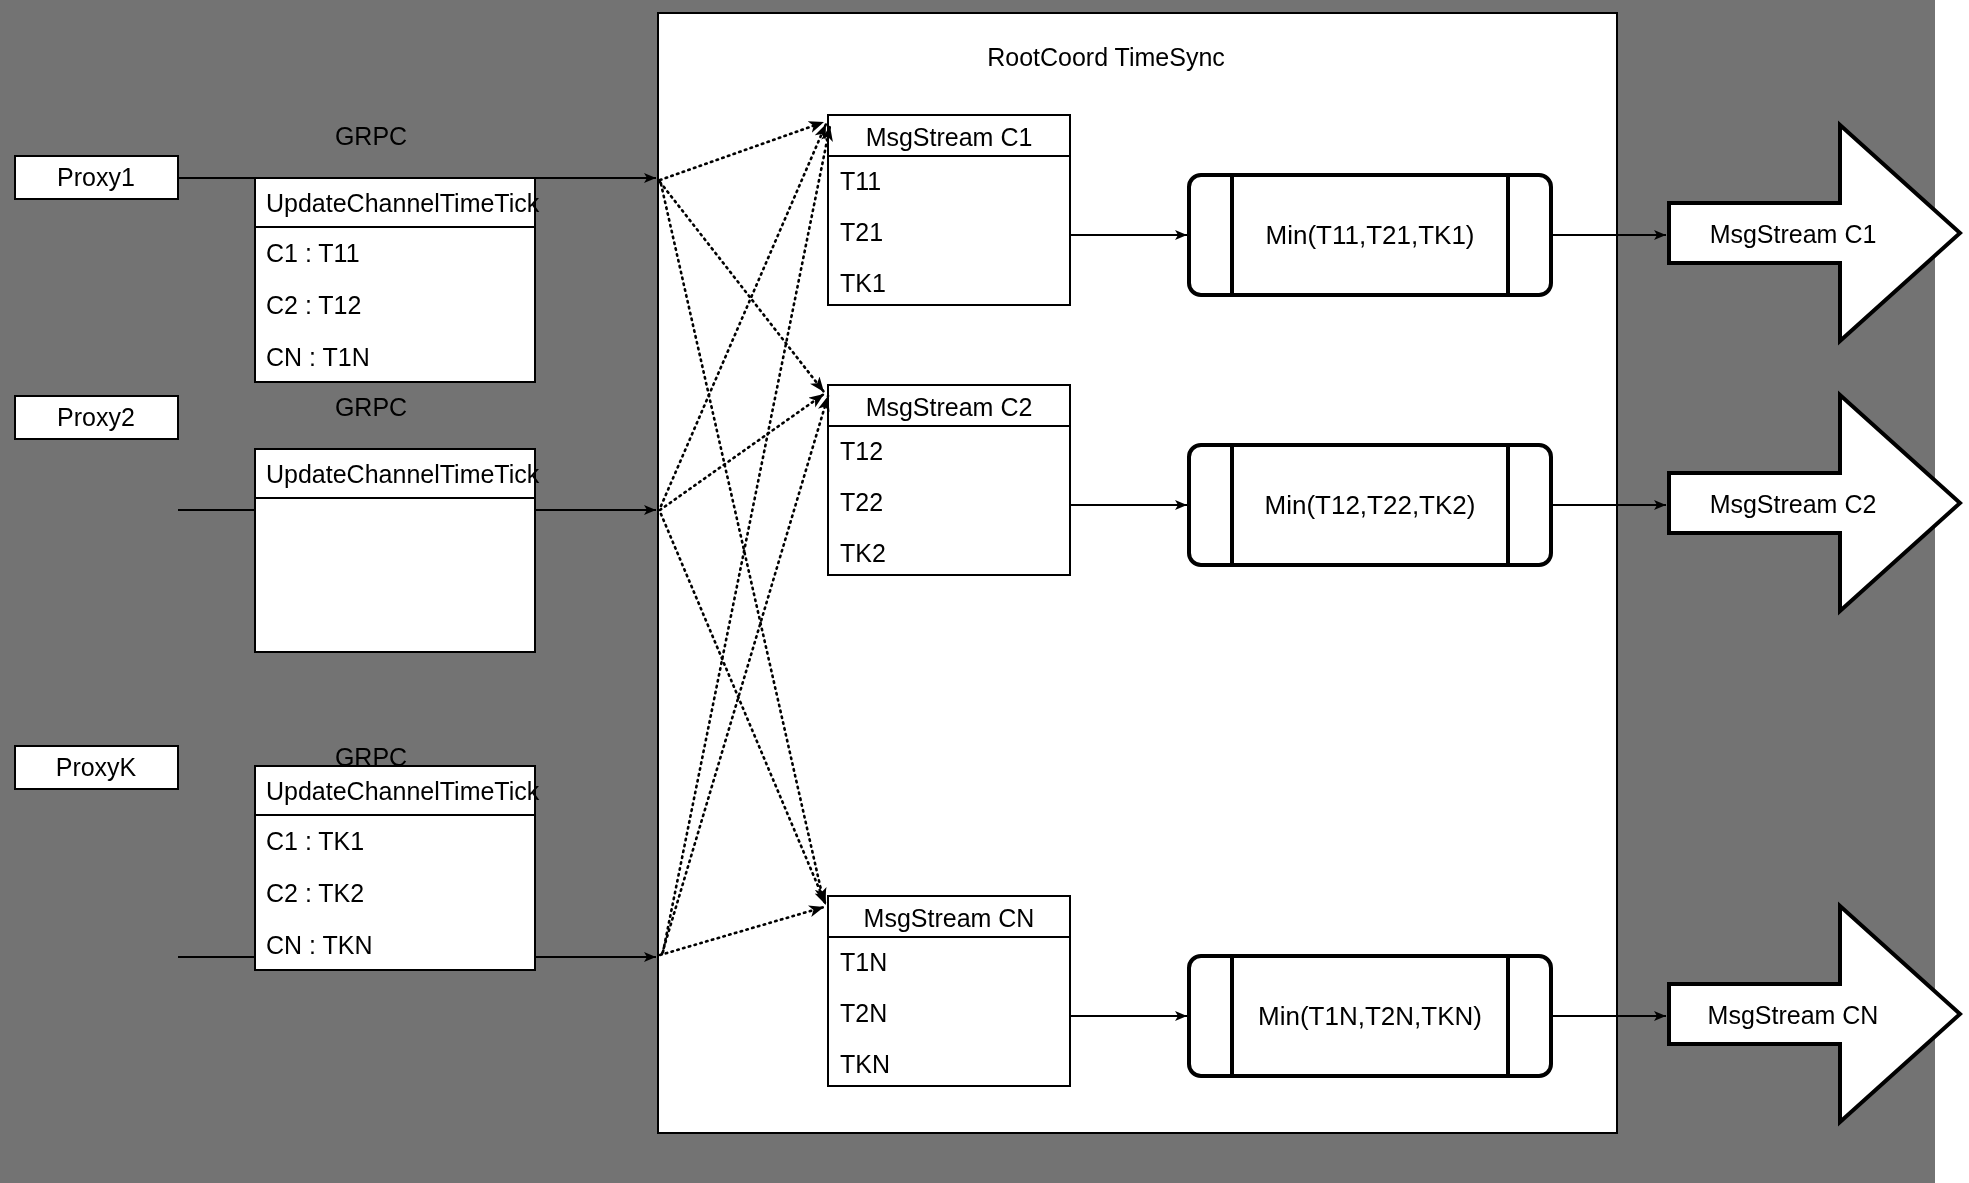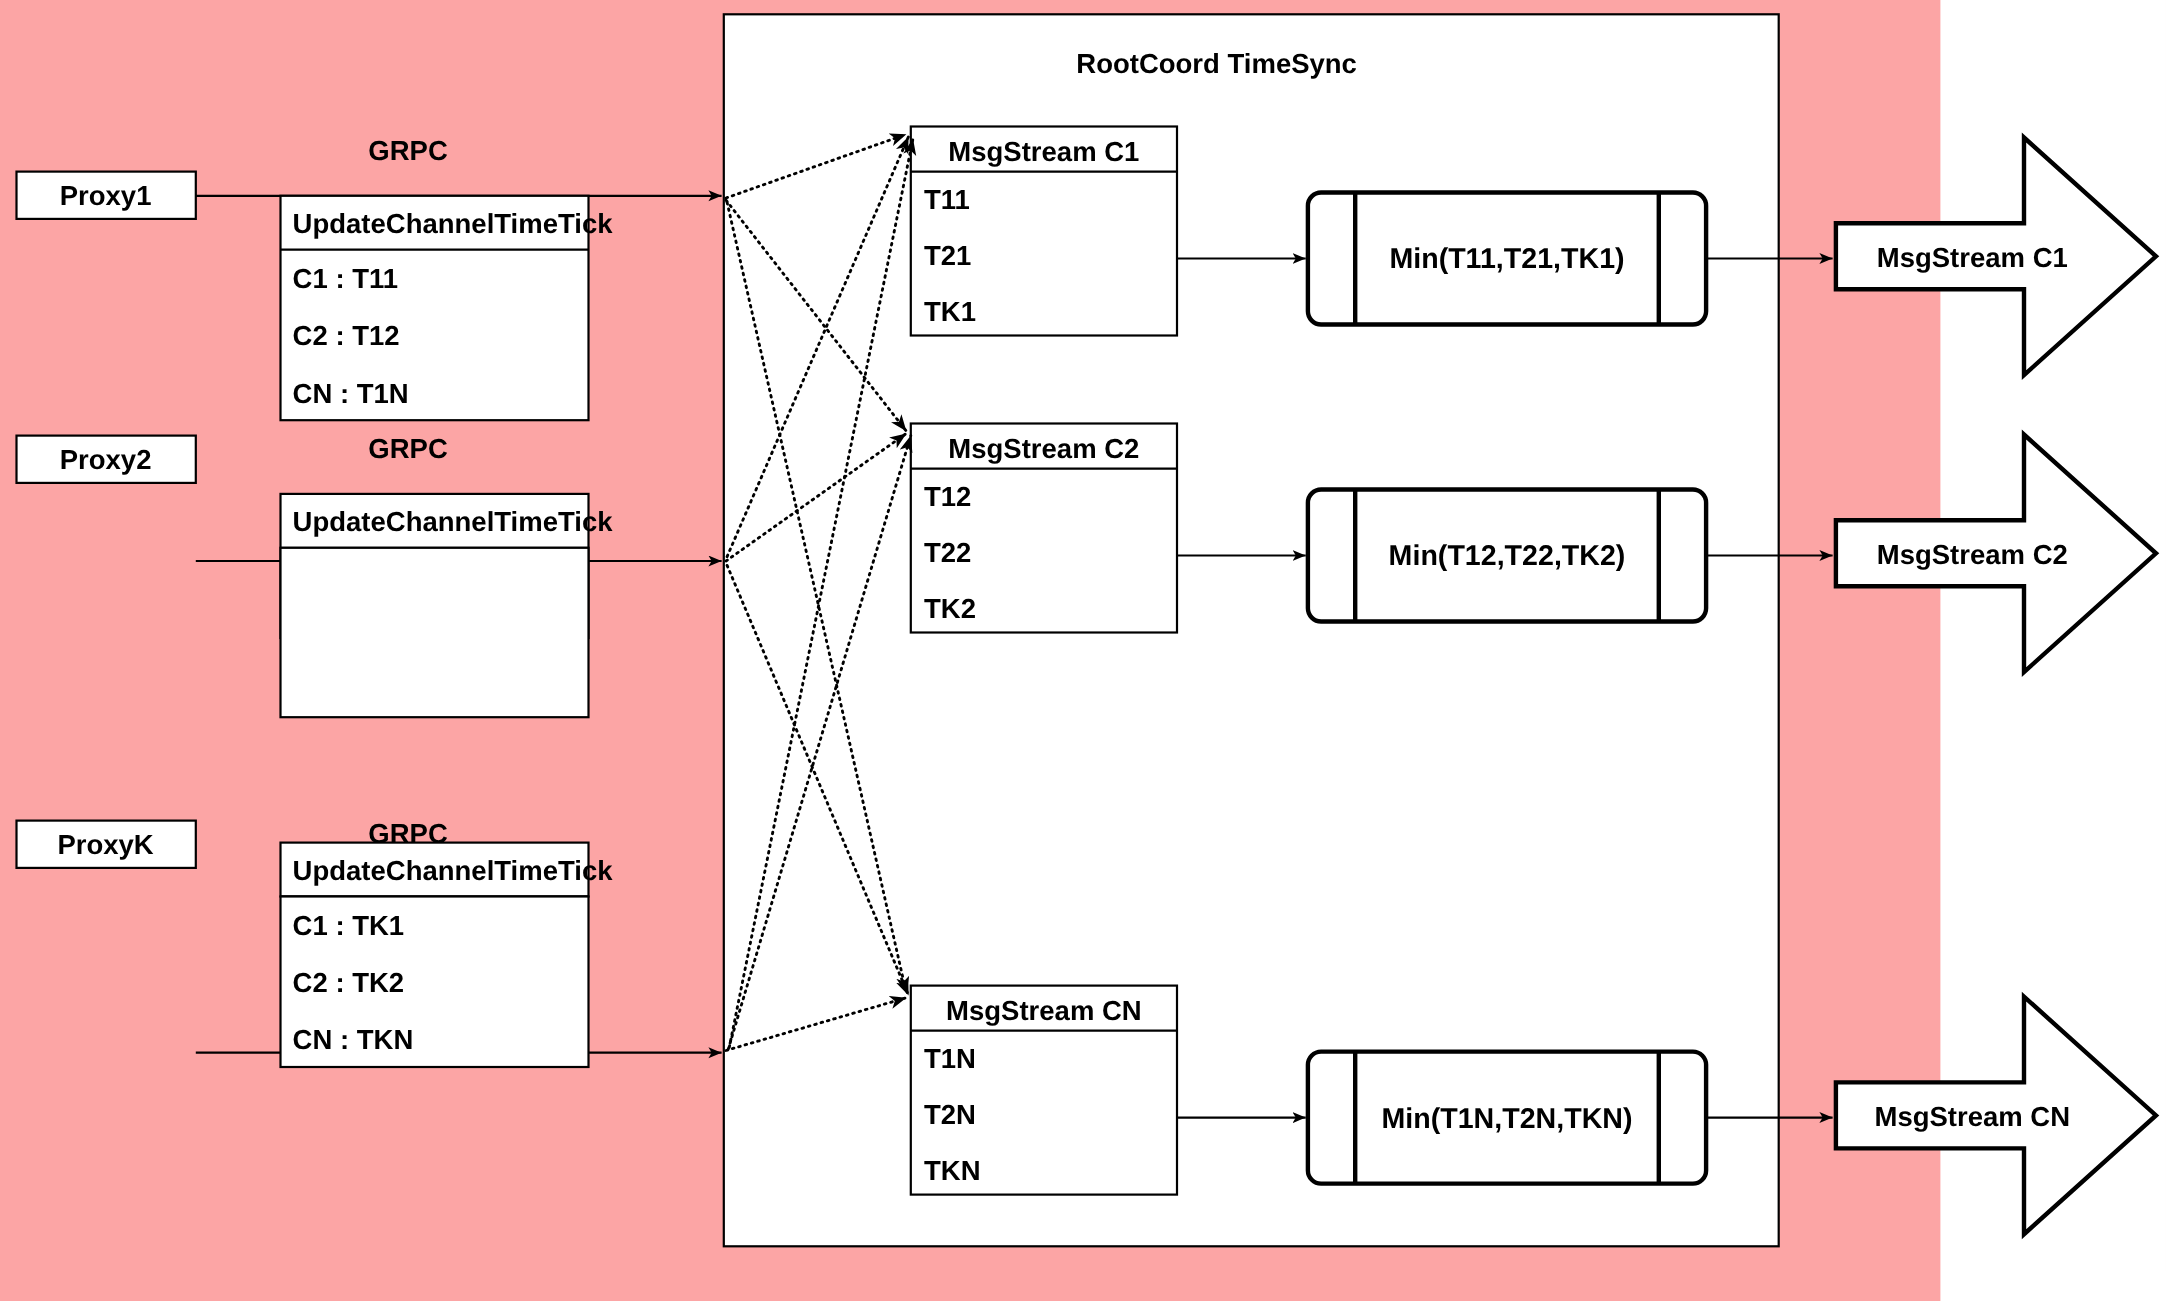--- a/index.html
+++ b/index.html
@@ -1,18 +1,18 @@
 <!DOCTYPE html>
 <html><head>
 <meta charset="utf-8">
 <style>
   html,body{margin:0;padding:0;background:#ffffff;}
   body{width:1969px;height:1183px;overflow:hidden;
        font-family:"Liberation Sans","DejaVu Sans",sans-serif;}
-  #stage{position:relative;width:1764px;height:1183px;background:#fca5a5;font-weight:bold;}
+  #stage{position:relative;width:1935px;height:1183px;background:#737373;}
   svg#canvas{position:absolute;left:0;top:0;width:1969px;height:1183px;}
   .shape-stroke{fill:#ffffff;stroke:#000000;stroke-width:2;}
   .shape-stroke-thick{fill:#ffffff;stroke:#000000;stroke-width:4;}
   .divider{stroke:#000000;stroke-width:2;}
   .divider-thick{stroke:#000000;stroke-width:4;}
   .conn{stroke:#000000;stroke-width:2;fill:none;}
   .conn-dotted{stroke:#000000;stroke-width:2.6;fill:none;
                stroke-dasharray:1.5 4.5;stroke-linecap:round;}
   .txt{font-family:"Liberation Sans","DejaVu Sans",sans-serif;
        font-size:25px;fill:#000000;}

